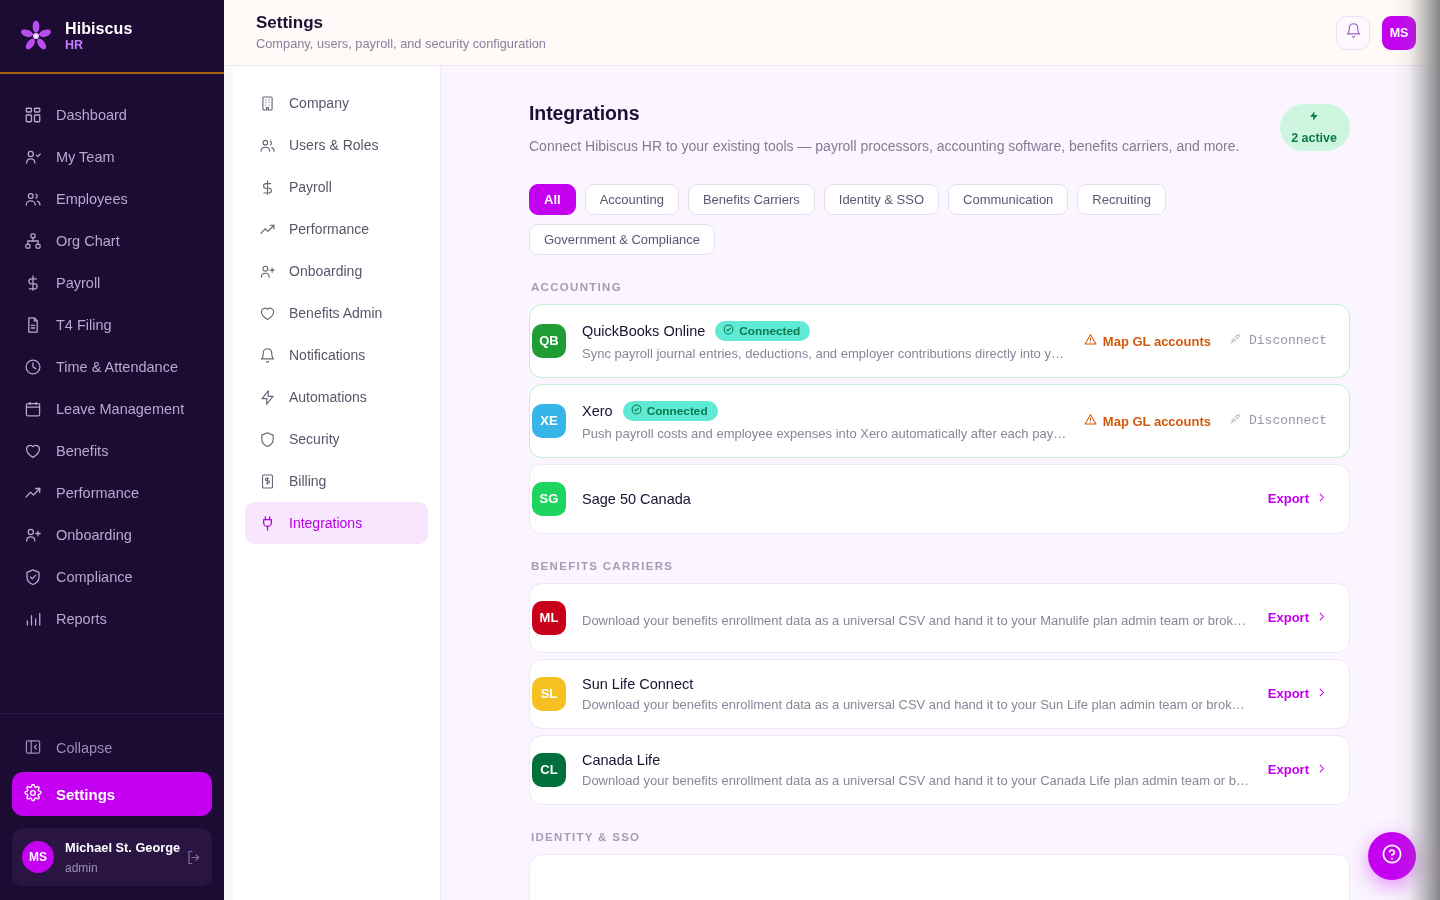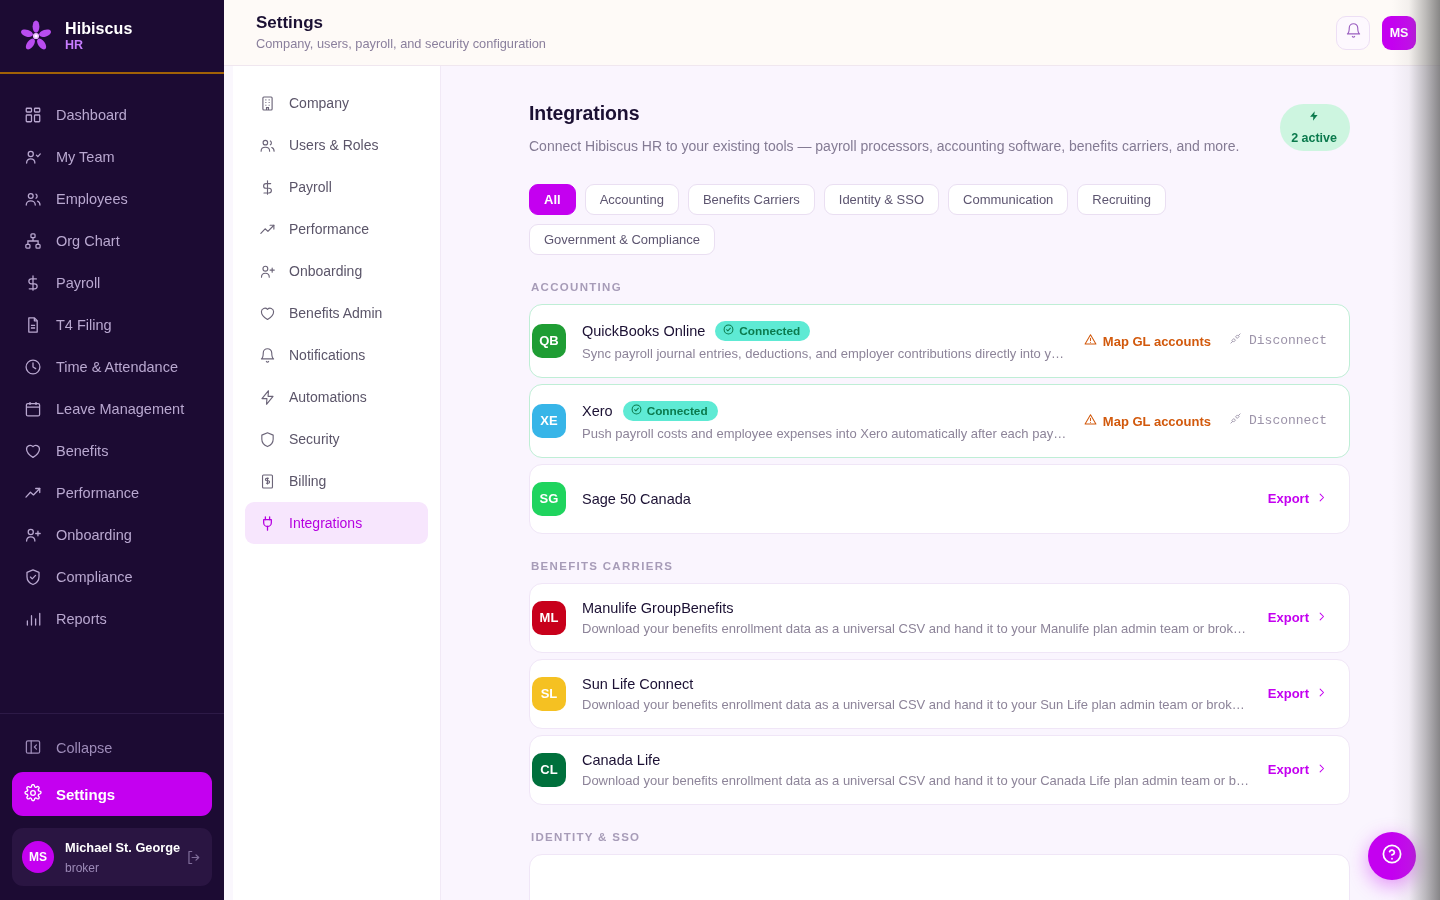--- a/index.html
+++ b/index.html
@@ -350,21 +350,21 @@
         <span class="ic"><svg width="18" height="18" viewBox="0 0 24 24" fill="none" stroke="#ffffff" stroke-width="1.8" stroke-linecap="round" stroke-linejoin="round">
               <circle cx="12" cy="12" r="3.1"></circle>
               <path d="M19.2 14.6a1.6 1.6 0 00.32 1.77l.06.06a1.94 1.94 0 11-2.74 2.74l-.06-.06a1.6 1.6 0 00-1.77-.32 1.6 1.6 0 00-.97 1.47v.17a1.94 1.94 0 11-3.88 0v-.09a1.6 1.6 0 00-1.05-1.47 1.6 1.6 0 00-1.77.32l-.06.06A1.94 1.94 0 114.54 16.5l.06-.06a1.6 1.6 0 00.32-1.77 1.6 1.6 0 00-1.47-.97h-.17a1.94 1.94 0 110-3.88h.09a1.6 1.6 0 001.47-1.05 1.6 1.6 0 00-.32-1.77l-.06-.06A1.94 1.94 0 117.2 4l.06.06a1.6 1.6 0 001.77.32h.08a1.6 1.6 0 00.97-1.47v-.17a1.94 1.94 0 113.88 0v.09a1.6 1.6 0 00.97 1.47 1.6 1.6 0 001.77-.32l.06-.06a1.94 1.94 0 112.74 2.74l-.06.06a1.6 1.6 0 00-.32 1.77v.08a1.6 1.6 0 001.47.97h.17a1.94 1.94 0 110 3.88h-.09a1.6 1.6 0 00-1.47.97z"></path>
             </svg></span>
         <span>Settings</span>
       </div>
       <div class="user-card">
         <span class="user-av">MS</span>
         <span class="user-meta">
           <span class="user-name">Michael St. George</span><br>
-          <span class="user-role">broker</span>
+          <span class="user-role">admin</span>
         </span>
         <span class="logout-ic"><svg width="17" height="17" viewBox="0 0 24 24" fill="none" stroke="#9d8bb8" stroke-width="1.7" stroke-linecap="round" stroke-linejoin="round">
               <path d="M9.5 3.5H5.6v17h3.9"></path>
               <path d="M15.5 8.2l3.9 3.8-3.9 3.8M19 12h-9"></path>
             </svg></span>
       </div>
     </div>
   </aside>
 
   <section class="pane">
@@ -577,23 +577,20 @@
                   </svg></span>
             </span>
           </div>
         </div>
 
         <div class="group-label">BENEFITS CARRIERS</div>
 
         <div class="card">
           <span class="logo" style="background:#c8001b">ML</span>
           <div class="card-main">
-            <div class="card-title-row">
-              <span class="card-title">Manulife GroupBenefits</span>
-            </div>
             <div class="card-desc">Download your benefits enrollment data as a universal CSV and hand it to your Manulife plan admin team or broker for…</div>
           </div>
           <div class="card-actions">
             <span class="act-export">
               <span>Export</span>
               <span><svg width="11" height="11" viewBox="0 0 24 24" fill="none" stroke="#c400f0" stroke-width="2.2" stroke-linecap="round" stroke-linejoin="round">
                     <path d="M9 4.6l7.4 7.4L9 19.4"></path>
                   </svg></span>
             </span>
           </div>

